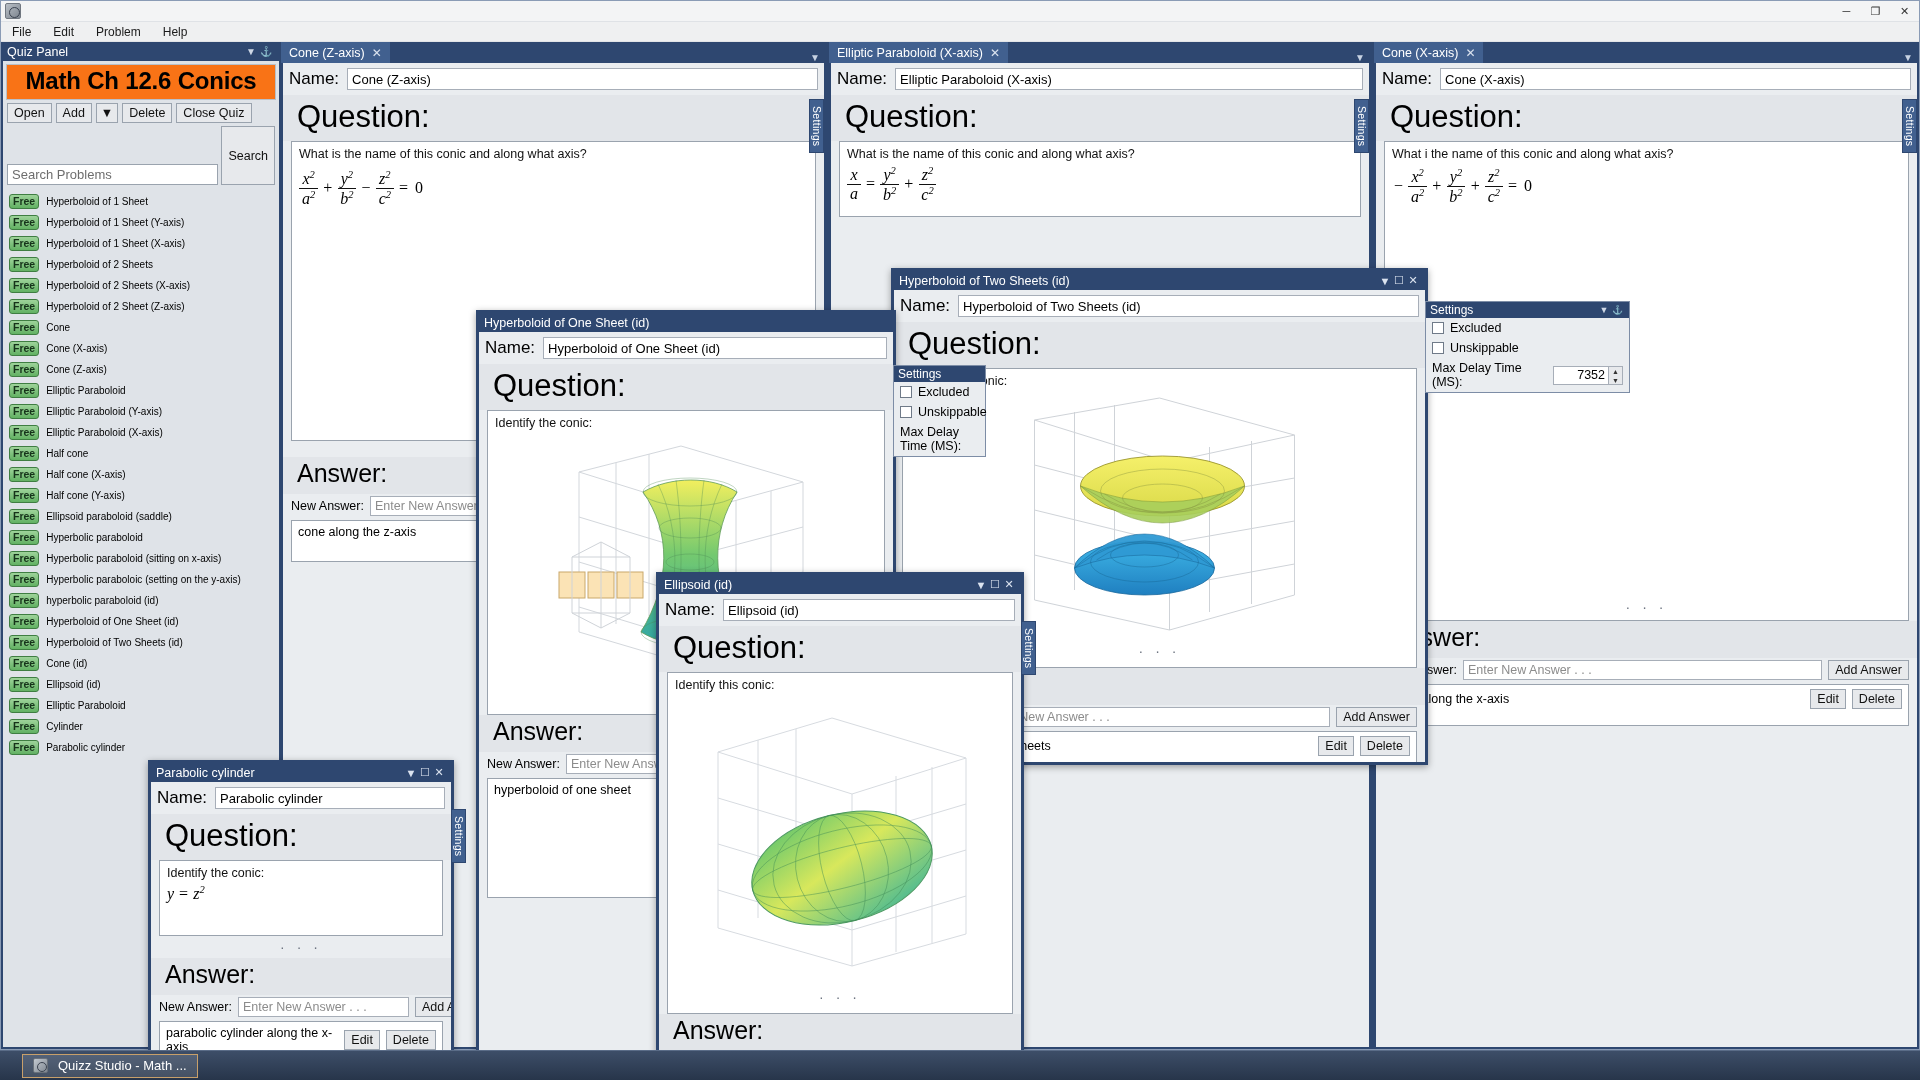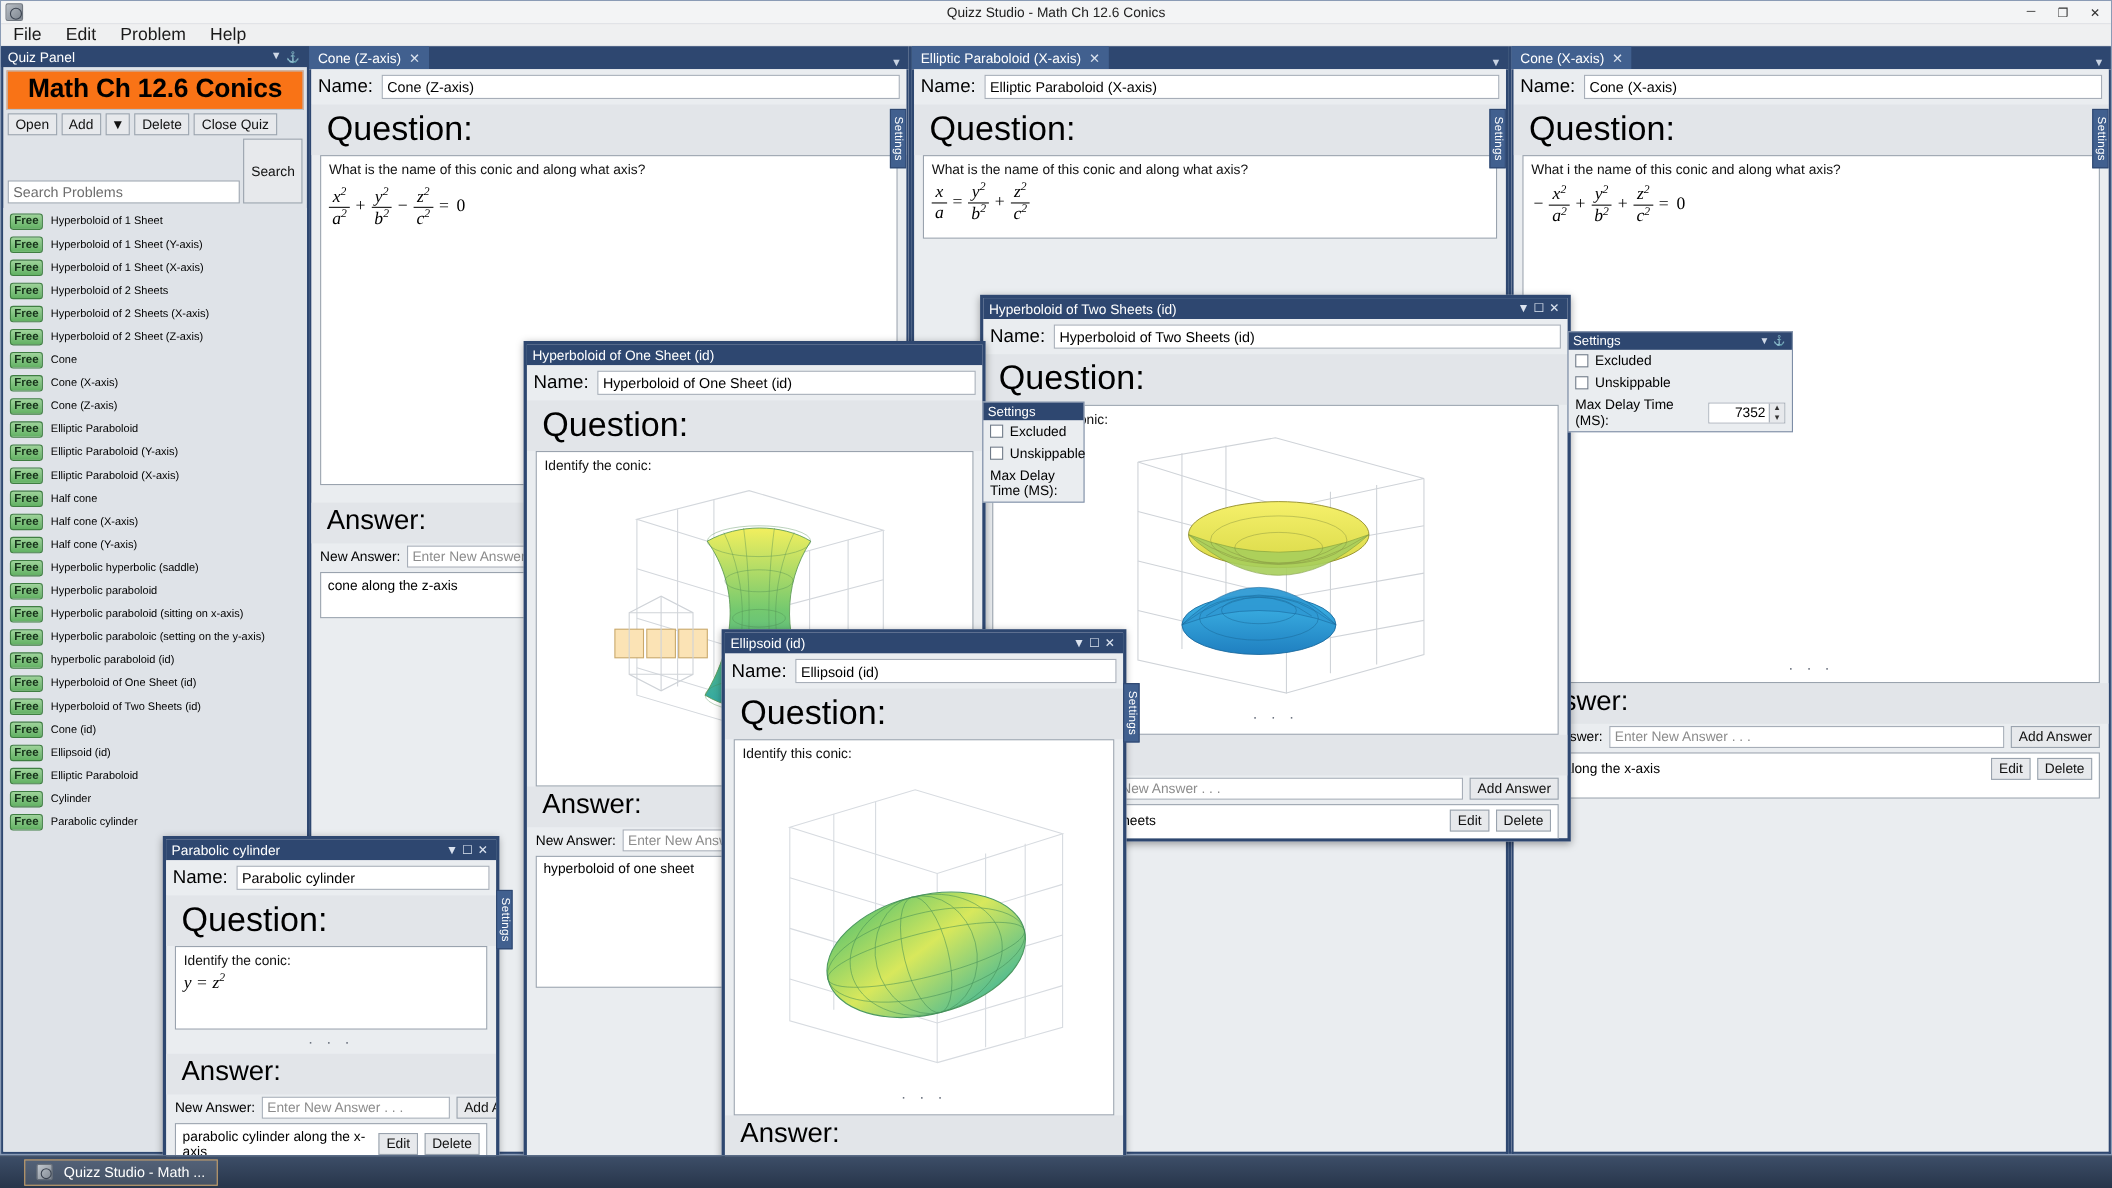--- a/index.html
+++ b/index.html
@@ -31,21 +31,21 @@
   }
   .app-icon:after{
     content:""; position:absolute; left:3px; top:3px; width:9px;height:9px;
     border:1.5px solid #3b4350; border-radius:50%;
   }
   .title-text { position:absolute; left:0; right:0; text-align:center; font-size:12.5px; }
   .win-btns { margin-left:auto; display:flex; }
   .win-btn { width:29px;height:21px;display:flex;align-items:center;justify-content:center;font-size:11px;color:#333; }
   .menubar {
     height:20px; background:#eff0f1; display:flex; align-items:center;
-    font-size:16px; color:#1a1a1a; border-bottom:1px solid #e2e4e7;
+    font-size:12px; color:#1a1a1a; border-bottom:1px solid #e2e4e7;
   }
   .menubar .mi { padding:0 11px; line-height:20px; }
 
   #body-area { flex:1; display:flex; position:relative; background:#dfe3e8; }
 
   
   #quiz-panel { width:280px; background:#2e4770; display:flex; flex-direction:column; }
   .dock-header {
     height:19px; background:#2e4770; color:#fff; font-size:12.5px;
     display:flex; align-items:center; padding:0 6px;
@@ -176,21 +176,20 @@
 </style>
 </head>
 <body>
 
 <div id="desktop"></div>
 
 <div id="app-window">
 
   <div class="titlebar">
     <div class="app-icon"></div>
-    <div class="title-text">Quizz Studio  - Math Ch 12.6 Conics</div>
     <div class="win-btns">
       <div class="win-btn">─</div>
       <div class="win-btn">❐</div>
       <div class="win-btn close">✕</div>
     </div>
   </div>
 
   <div class="menubar">
     <div class="mi">File</div>
     <div class="mi">Edit</div>
@@ -275,21 +274,21 @@
             <div class="prob-item">
               <span class="free-badge">Free</span>
               <span class="prob-label">Half cone (X-axis)</span>
             </div>
             <div class="prob-item">
               <span class="free-badge">Free</span>
               <span class="prob-label">Half cone (Y-axis)</span>
             </div>
             <div class="prob-item">
               <span class="free-badge">Free</span>
-              <span class="prob-label">Hyperbolic hyperbolic (saddle)</span>
+              <span class="prob-label">Ellipsoid paraboloid (saddle)</span>
             </div>
             <div class="prob-item">
               <span class="free-badge">Free</span>
               <span class="prob-label">Hyperbolic paraboloid</span>
             </div>
             <div class="prob-item">
               <span class="free-badge">Free</span>
               <span class="prob-label">Hyperbolic paraboloid (sitting on x-axis)</span>
             </div>
             <div class="prob-item">

